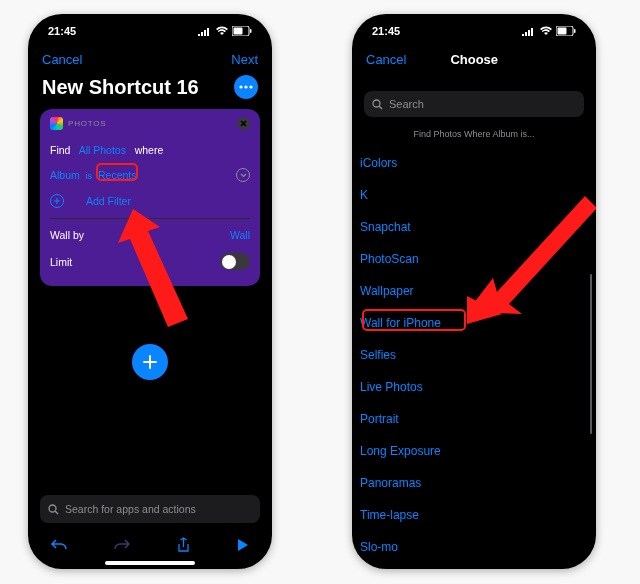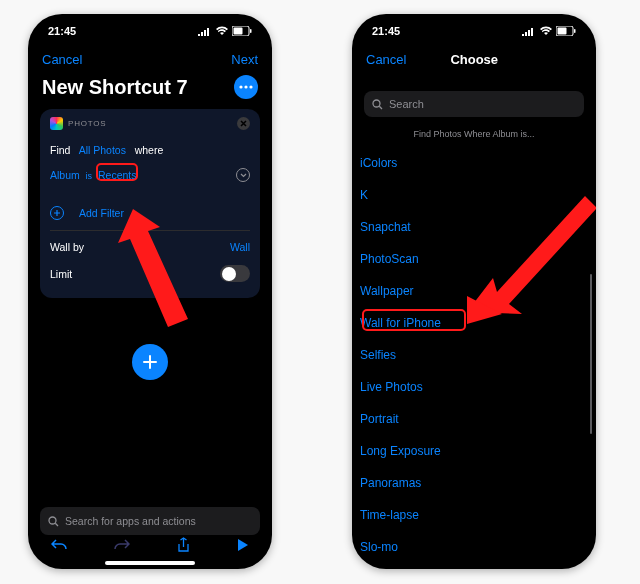--- a/index.html
+++ b/index.html
@@ -24,21 +24,21 @@
   .navtitle { color: #fff; font-size: 13px; font-weight: 600; }
 
   
   .titlebar { display: flex; justify-content: space-between; align-items: center; padding: 0 14px 10px; }
   .titlebar h1 { color: #fff; font-size: 20px; font-weight: 700; }
   .more-btn { width: 24px; height: 24px; border-radius: 50%; background: #0a84ff;
               color: #fff; display: flex; align-items: center; justify-content: center;
               font-size: 13px; font-weight: 700; letter-spacing: 1px; }
 
   
-  .card { margin: 0 12px; background: #0f172a; border-radius: 12px; padding: 8px 10px 10px; font-size: 10.5px; }
+  .card { margin: 0 12px; background: #4c1d95; border-radius: 12px; padding: 8px 10px 10px; font-size: 10.5px; }
   .card-top { display: flex; justify-content: space-between; align-items: center; margin-bottom: 8px; }
   .card-top .app { display: flex; gap: 5px; align-items: center; }
   .photos-ico { width: 13px; height: 13px; border-radius: 3px;
     background: conic-gradient(#ff2d55,#ffcc00,#34c759,#00c7be,#007aff,#af52de,#ff2d55); }
   .card-top .name { color: #8e8e93; font-size: 8px; letter-spacing: .8px; }
   .card-top .close { width: 13px; height: 13px; border-radius: 50%; background: #3a3a3c;
      color: #000; display:flex;align-items:center;justify-content:center;font-size:9px;font-weight:700; }
   .card .row { display: flex; justify-content: space-between; align-items: center; padding: 6px 0; text-align: right; }
   .card .token { color: #0a84ff; }
   .card .txt   { color: #fff; }
@@ -53,21 +53,21 @@
   
   .redbox{ position:absolute; border:2.5px solid #ff1a1a; border-radius:5px; pointer-events:none; }
   .arrow { position: absolute; pointer-events:none; }
 
   
   .fab{ position:absolute; left:50%; transform:translateX(-50%); top:330px;
         width:36px;height:36px;border-radius:50%;background:#0a84ff;
         display:flex;align-items:center;justify-content:center;color:#fff;font-size:22px;font-weight:400; }
 
   
-  .bottom-search{ position:absolute; left:12px; right:12px; bottom:34px; height:28px;
+  .bottom-search{ position:absolute; left:12px; right:12px; bottom:46px; height:28px;
      background:#1c1c1e;border-radius:8px;display:flex;align-items:center;gap:6px;padding:0 8px;
      color:#8e8e93;font-size:10.5px; }
   .toolbar{ position:absolute;left:0;right:0;bottom:8px;height:30px;
      display:flex;justify-content:space-around;align-items:center; }
   .toolbar .tb{ color:#0a84ff;font-size:14px; }
   .toolbar .tb.dim{ color:#3a3a6a; }
   .home-ind{position:absolute;bottom:4px;left:50%;transform:translateX(-50%);
             width:90px;height:4px;background:#fff;border-radius:2px;}
 
   
@@ -100,21 +100,21 @@
         </svg>
     </span>
   </div>
 
   <div class="navbar">
     <span class="navlink">Cancel</span>
     <span class="navlink">Next</span>
   </div>
 
   <div class="titlebar">
-    <h1>New Shortcut 7</h1>
+    <h1>New Shortcut 16</h1>
     <div class="more-btn">
       <svg width="14" height="4" viewBox="0 0 14 4">
           <circle cx="2" cy="2" r="1.6" fill="#fff"></circle>
           <circle cx="7" cy="2" r="1.6" fill="#fff"></circle>
           <circle cx="12" cy="2" r="1.6" fill="#fff"></circle>
         </svg>
     </div>
   </div>
 
   <div class="card" style="position:relative;">
@@ -145,21 +145,21 @@
         <span class="token">Recents</span>
       </span>
       <span class="chev">
         <svg width="7" height="5" viewBox="0 0 7 5">
             <path fill="none" stroke="#8e8e93" stroke-width="1.2" d="M1 1l2.5 2.5L6 1"></path>
           </svg>
       </span>
     </div>
 
     <div class="row">
-      <span style="display:flex;gap:15px;align-items:center;margin-top:12px;">
+      <span style="display:flex;gap:22px;align-items:center;">
         <span class="circle-out">
           <svg width="8" height="8" viewBox="0 0 8 8">
               <path stroke="#0a84ff" stroke-width="1.2" d="M4 1v6M1 4h6"></path>
             </svg>
         </span>
         <span class="token">Add Filter</span>
       </span>
     </div>
 
     <div class="divider"></div>

